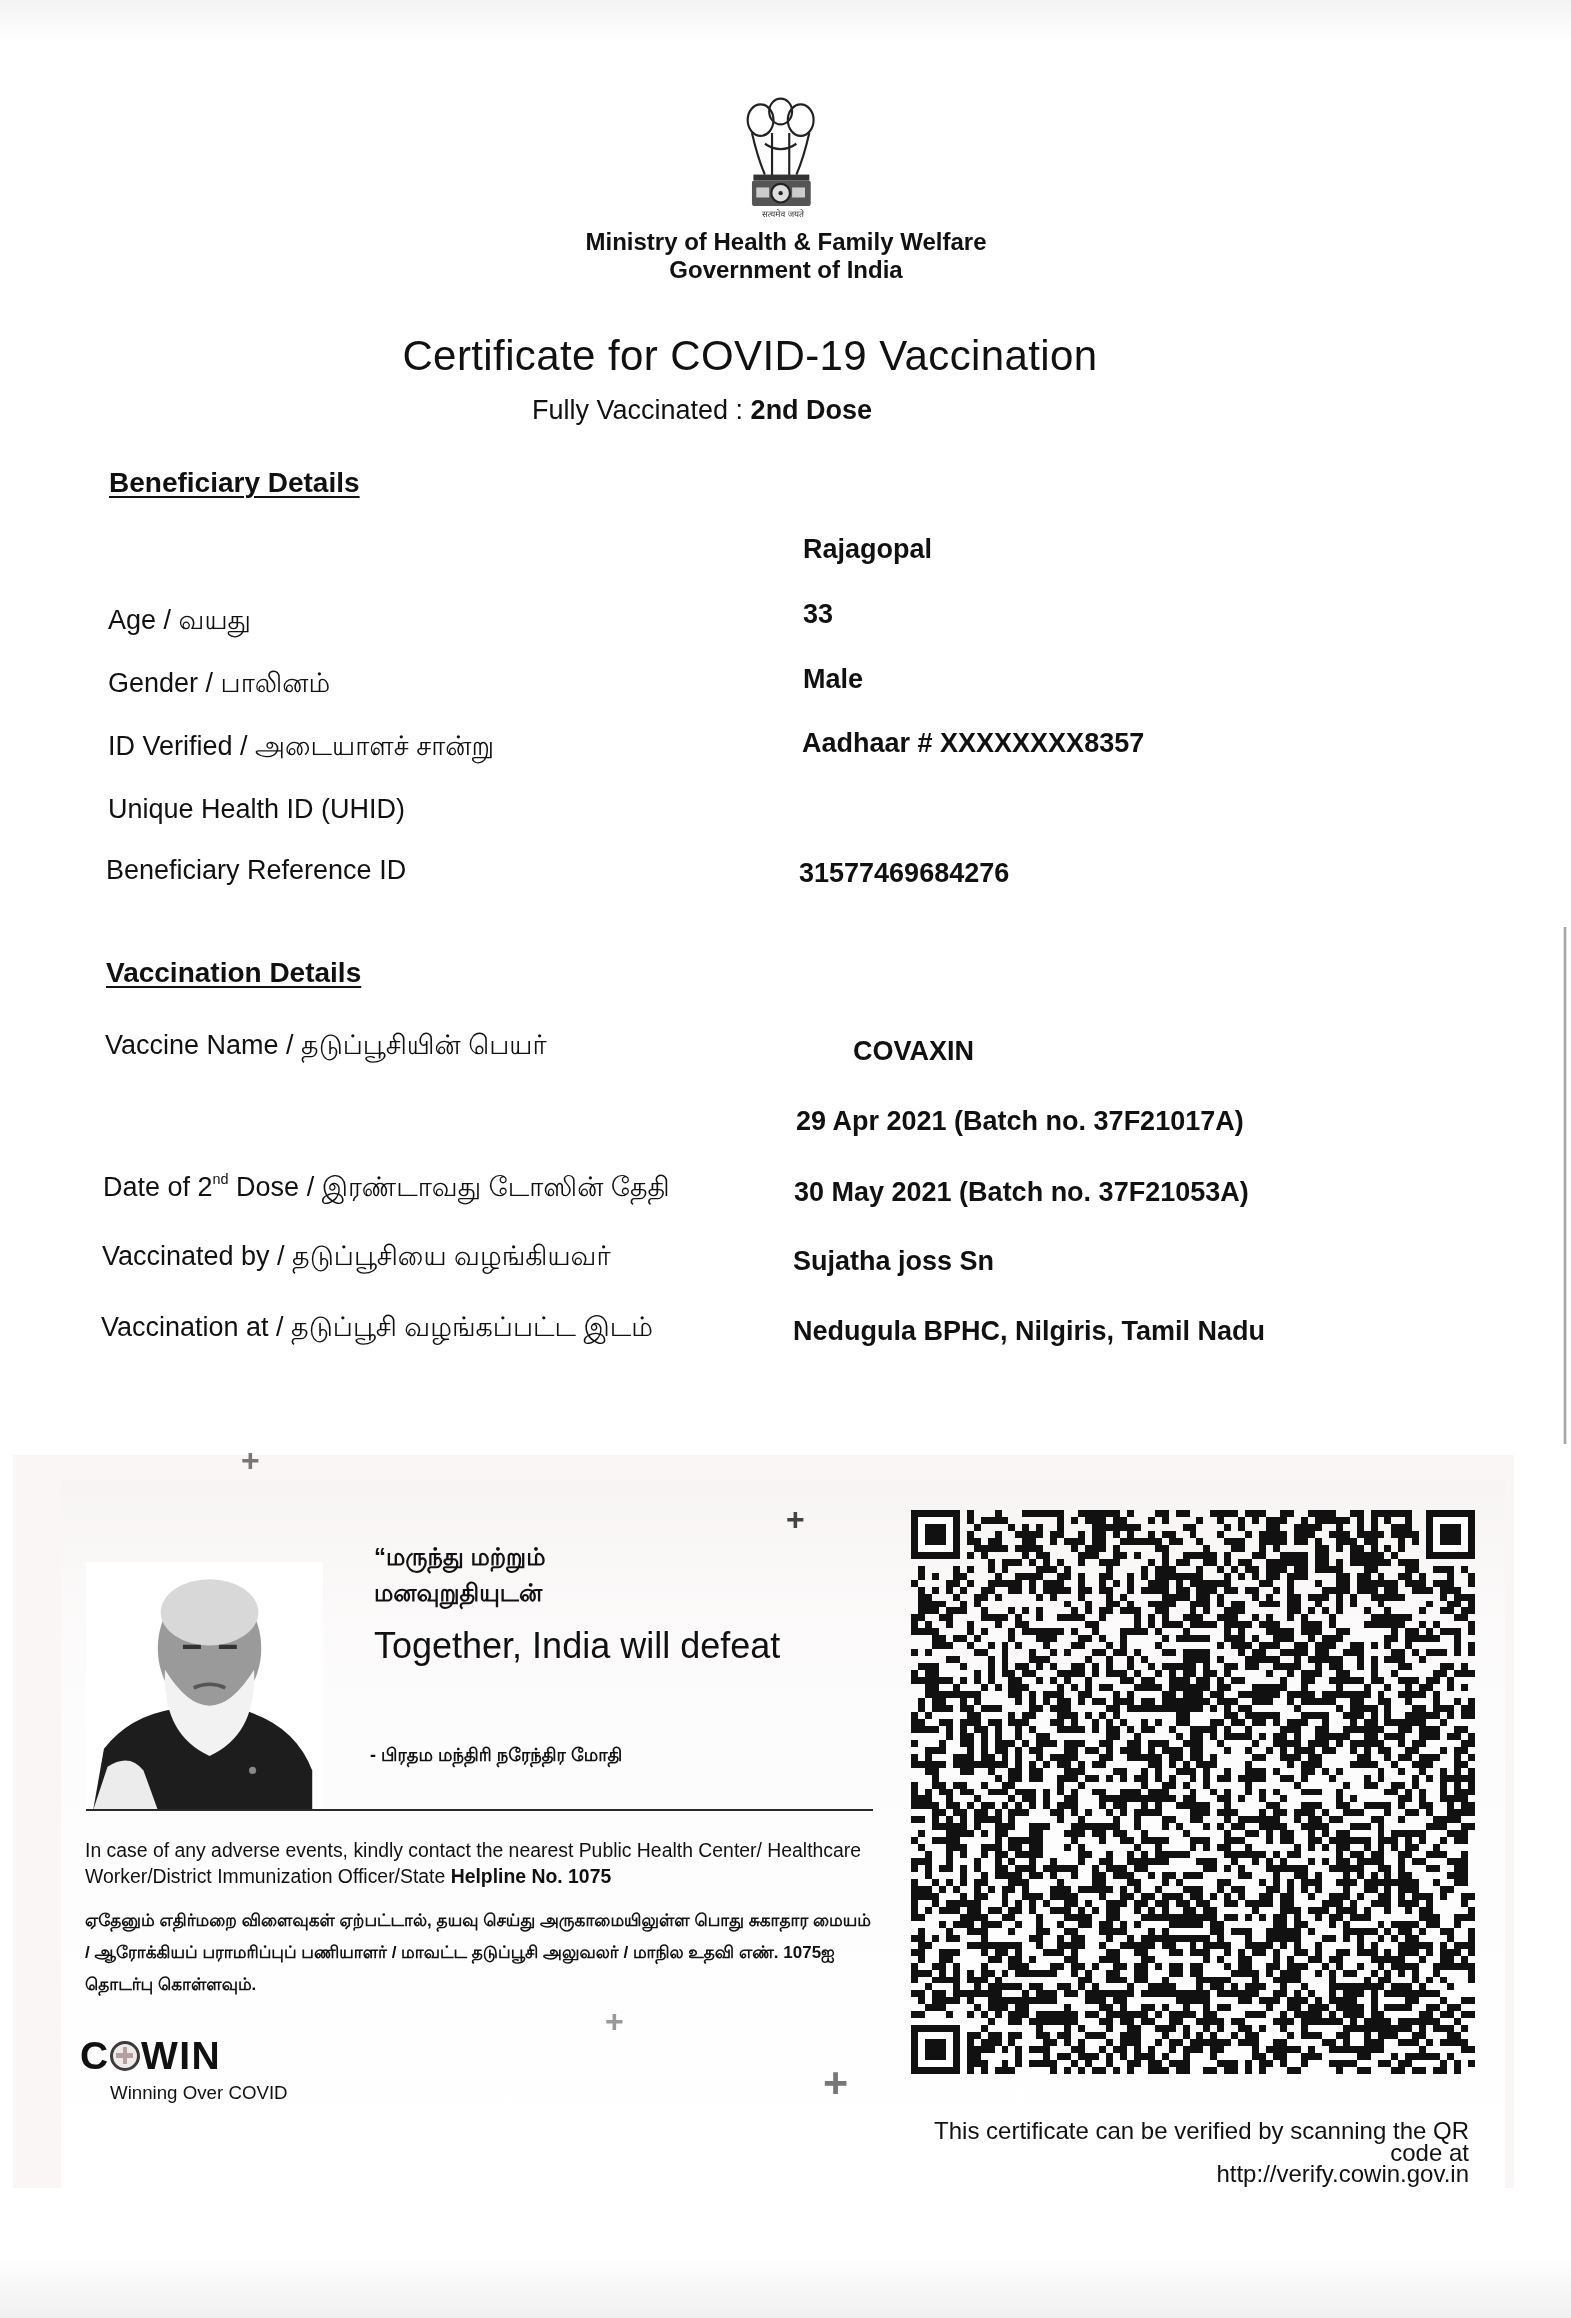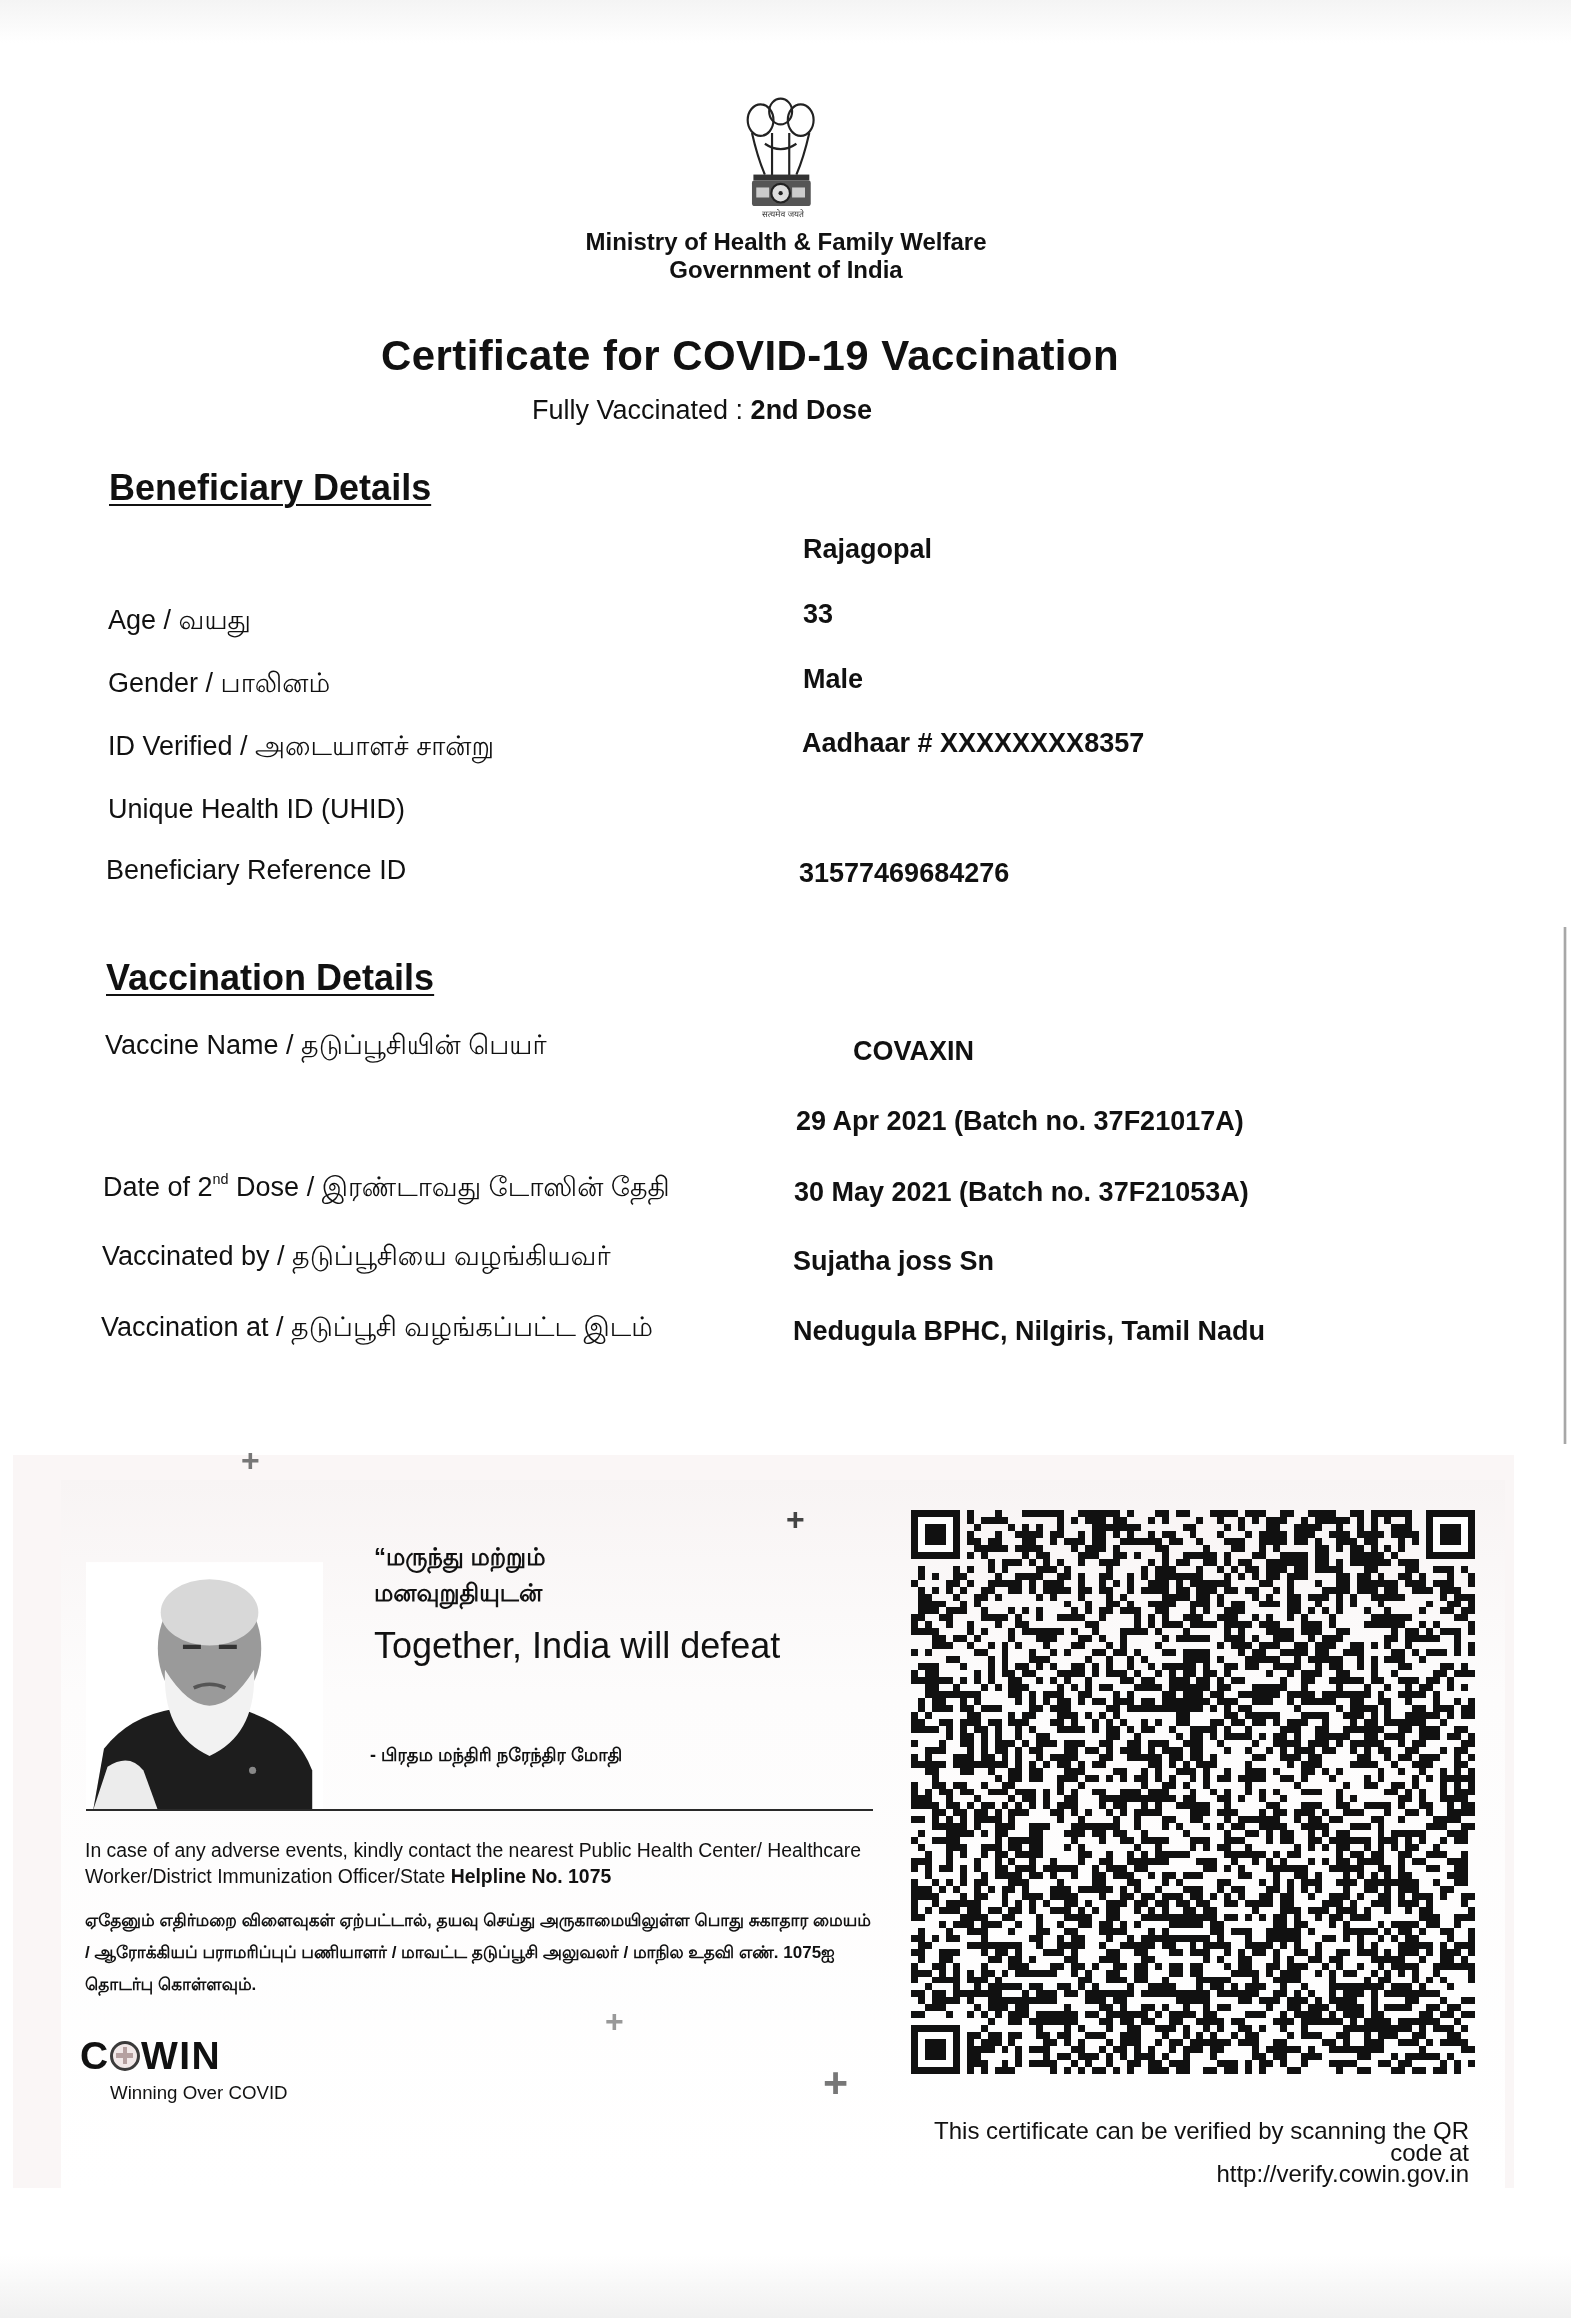--- a/index.html
+++ b/index.html
@@ -8,26 +8,26 @@
   .page { position: absolute; left: 0; top: 0; width: 1572px; height: 2319px;
           background: linear-gradient(180deg, #f4f4f4 0px, #ffffff 43px, #ffffff 2255px, #f0f0f0 2319px); }
   .abs { position: absolute; }
 
   
   .emblem { left: 736px; top: 90px; width: 90px; height: 129px; }
   .motto { left: 747px; top: 208px; width: 72px; text-align: center; font-size: 8.6px; color: #333; }
   .ministry { left: 0; width: 1572px; text-align: center; font-weight: bold; font-size: 24px; line-height: 27px; }
   .ministry.l1 { top: 228px; }
   .ministry.l2 { top: 256px; }
-  .title { left: 0; top: 332px; width: 1500px; text-align: center; font-weight: bold; font-size: 42px; letter-spacing: 0.4px; }
+  .title { left: 0; top: 332px; width: 1500px; text-align: center; font-weight: normal; font-size: 42px; letter-spacing: 0.4px; }
   .subtitle { left: 532px; top: 395px; font-size: 27px; }
   .subtitle b { font-weight: bold; }
 
   
-  .section-head { font-size: 36px; font-weight: bold; text-decoration: underline; text-decoration-thickness: 2.2px; text-underline-offset: 4.3px; text-align: right; }
+  .section-head { font-size: 28px; font-weight: bold; text-decoration: underline; text-decoration-thickness: 2.2px; text-underline-offset: 4.3px; text-align: right; }
   .label { font-size: 27px; white-space: nowrap; }
   .label sup { font-size: 14.4px; vertical-align: 11.5px; }
   .value { font-size: 27px; font-weight: bold; white-space: nowrap; }
 
   
   .panel { left: 13px; top: 1455px; width: 1501px; height: 733px; background: #faf6f6; }
   .panel-inner { left: 61px; top: 1480px; width: 1444px; height: 711px;
                  background: linear-gradient(180deg, #f8f4f4 0%, #fdfcfc 30%, #ffffff 100%); }
   .cross { font-size: 32px; color: #777; font-weight: bold; line-height: 1; }
   .quote-ta { left: 374px; top: 1539px; font-size: 24px; font-weight: bold; line-height: 36px; }

